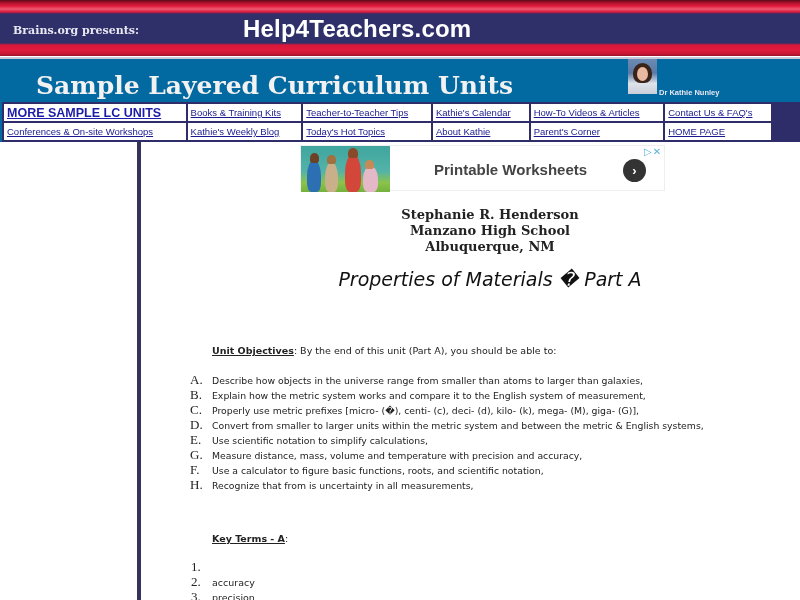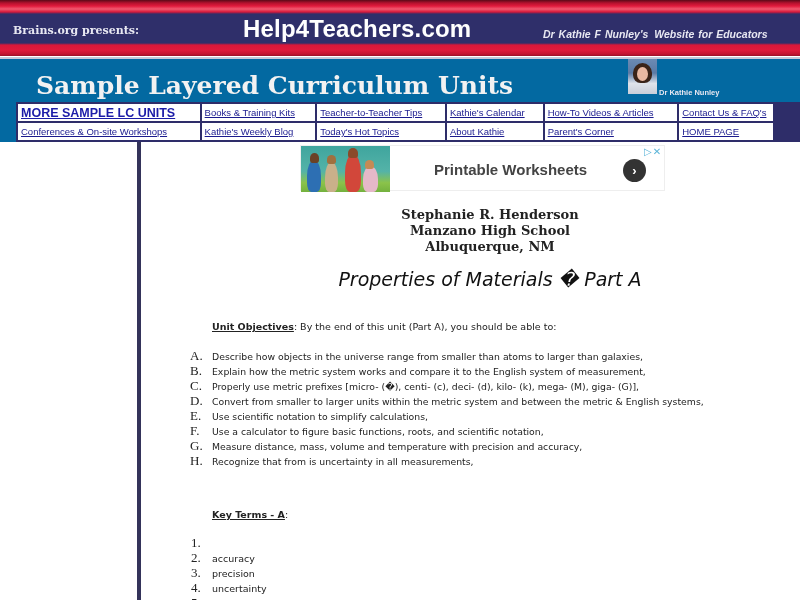--- a/index.html
+++ b/index.html
@@ -55,21 +55,21 @@
     position: absolute; left: 9px; top: 8px; width: 11px; height: 14px;
     background: #e9b9a2; border-radius: 50%;
   }
   .avatar-caption {
     position: absolute; left: 659px; top: 29px;
     font-size: 7.5px; font-weight: bold; color: #e8e8f2;
   }
 
   
   .nav {
-    position: absolute; left: 16px; top: 102px; width: 771px;
+    position: absolute; left: 2px; top: 102px; width: 771px;
     border-collapse: collapse; background: #f97316;
   }
   .nav td {
     background: #ffffff; border: 2px solid #2e2d69;
     height: 19px; padding: 0 3px; vertical-align: middle;
     font-size: 9.5px; white-space: nowrap;
   }
   .nav a { color: #1a1a8e; text-decoration: underline; }
   .nav a.strong { font-size: 12.5px; font-weight: bold; color: #1c1ca8; }
   .nav-tail {
@@ -110,21 +110,21 @@
   .author {
     position: absolute; left: 320px; top: 207px; width: 340px; text-align: center;
     font-family: "DejaVu Serif", "Liberation Serif", serif; font-weight: bold;
     font-size: 13px; line-height: 16px; color: #222222;
   }
   .doc-title {
     position: absolute; left: 320px; top: 268px; width: 340px; text-align: center;
     font-family: "DejaVu Sans", sans-serif; font-style: italic;
     font-size: 19px; color: #111111;
   }
-  .comic { font-family: "DejaVu Sans", sans-serif; color: #222222; }
+  .comic { font-family: "DejaVu Sans", sans-serif; color: #222222; margin-top: 24px; }
   .objectives-intro {
     position: absolute; left: 212px; top: 321px; font-size: 9.5px;
   }
   .u { text-decoration: underline; font-weight: bold; }
 
   .obj-list { position: absolute; left: 190px; top: 347px; list-style: none; }
   .obj-list li { height: 15px; line-height: 15px; white-space: nowrap; }
   .obj-list .marker {
     display: inline-block; width: 22px;
     font-family: "Liberation Serif", serif; font-size: 13px; color: #222222;
@@ -141,21 +141,20 @@
     font-family: "Liberation Serif", serif; font-size: 13px; color: #222222;
   }
   .kt-list .txt { font-size: 9.5px; }
 </style>
 </head>
 <body>
 
 <div class="banner">
   <span class="banner-left">Brains.org presents:</span>
   <span class="banner-center">Help4Teachers.com</span>
-  <span class="banner-right"><span>Dr Kathie F Nunley's</span><span class="sep"></span><span>Website for Educators</span></span>
 </div>
 
 <div class="title-block">
   <div class="site-title">Sample Layered Curriculum Units</div>
   <div class="avatar">
     <div class="hair"></div>
     <div class="face"></div>
   </div>
   <div class="avatar-caption">Dr Kathie Nunley</div>
 </div>
@@ -209,22 +208,22 @@
 <div class="doc-title">Properties of Materials � Part A</div>
 
 <div class="objectives-intro comic"><span class="u">Unit Objectives</span><span>: By the end of this unit (Part A), you should be able to:</span></div>
 
 <ol class="obj-list comic">
   <li><span class="marker">A.</span><span class="txt">Describe how objects in the universe range from smaller than atoms to larger than galaxies,</span></li>
   <li><span class="marker">B.</span><span class="txt">Explain how the metric system works and compare it to the English system of measurement,</span></li>
   <li><span class="marker">C.</span><span class="txt">Properly use metric prefixes [micro- (�), centi- (c), deci- (d), kilo- (k), mega- (M), giga- (G)],</span></li>
   <li><span class="marker">D.</span><span class="txt">Convert from smaller to larger units within the metric system and between the metric &amp; English systems,</span></li>
   <li><span class="marker">E.</span><span class="txt">Use scientific notation to simplify calculations,</span></li>
+  <li><span class="marker">G.</span><span class="txt">Measure distance, mass, volume and temperature with precision and accuracy,</span></li>
   <li><span class="marker">F.</span><span class="txt">Use a calculator to figure basic functions, roots, and scientific notation,</span></li>
-  <li><span class="marker">G.</span><span class="txt">Measure distance, mass, volume and temperature with precision and accuracy,</span></li>
   <li><span class="marker">H.</span><span class="txt">Recognize that from is uncertainty in all measurements,</span></li>
 </ol>
 
 <div class="keyterms-head comic"><span class="u">Key Terms - A</span><span>:</span></div>
 
 <ol class="kt-list comic">
   <li><span class="marker">1.</span><span class="txt"></span></li>
   <li><span class="marker">2.</span><span class="txt">accuracy</span></li>
   <li><span class="marker">3.</span><span class="txt">precision</span></li>
   <li><span class="marker">4.</span><span class="txt">uncertainty</span></li>

